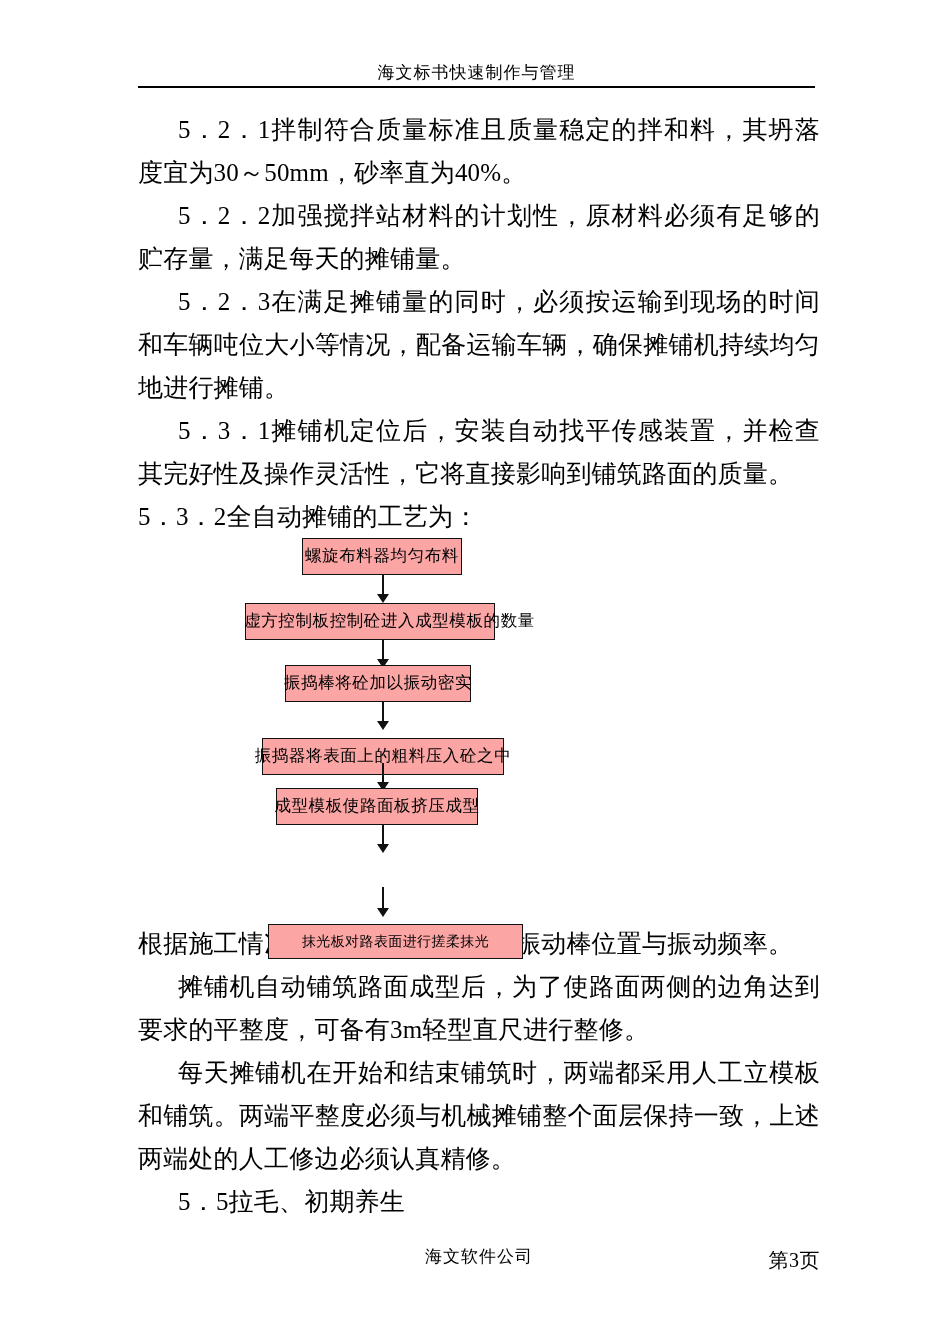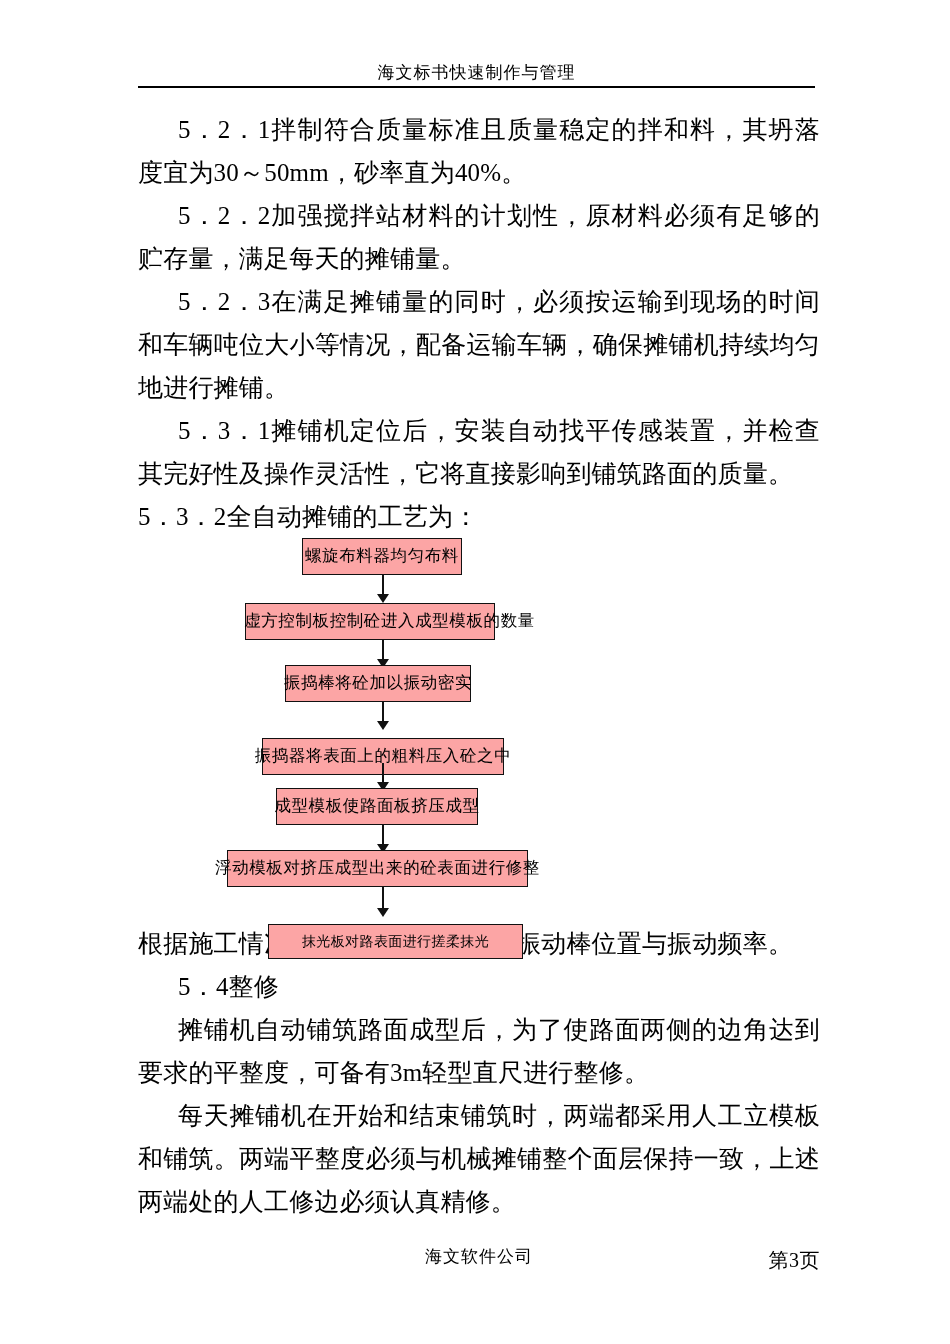--- a/index.html
+++ b/index.html
@@ -144,23 +144,23 @@
     <p class="para indent2">5．2．3在满足摊铺量的同时，必须按运输到现场的时间和车辆吨位大小等情况，配备运输车辆，确保摊铺机持续均匀地进行摊铺。</p>
     <p class="para indent2">5．3．1摊铺机定位后，安装自动找平传感装置，并检查其完好性及操作灵活性，它将直接影响到铺筑路面的质量。</p>
     <p class="para indent0">5．3．2全自动摊铺的工艺为：</p>
   </div>
 
   <div class="body-wrap" style="top:922px;">
     <p class="para indent0">根据施工情况，调整摊铺速度以及振动棒位置与振动频率。</p>
   </div>
 
   <div class="body-wrap" style="top:965px;">
-    <p class="para indent2">5．4整修</p>
     <p class="para indent2">摊铺机自动铺筑路面成型后，为了使路面两侧的边角达到要求的平整度，可备有3m轻型直尺进行整修。</p>
     <p class="para indent2">每天摊铺机在开始和结束铺筑时，两端都采用人工立模板和铺筑。两端平整度必须与机械摊铺整个面层保持一致，上述两端处的人工修边必须认真精修。</p>
+    <p class="para indent2">5．5拉毛、初期养生</p>
   </div>
 
   <div class="flow">
 
     <div class="fbox" style="left:302px; top:538px; width:160px; height:37px;">螺旋布料器均匀布料</div>
 
     <div class="arrow" style="left:382px; top:575px; height:28px;">
       <div class="shaft" style="height:19px;"></div>
       <div class="head" style="top:19px;"></div>
     </div>
@@ -186,21 +186,20 @@
       <div class="head" style="top:19px;"></div>
     </div>
 
     <div class="fbox" style="left:276px; top:788px; width:202px; height:37px;">成型模板使路面板挤压成型</div>
 
     <div class="arrow" style="left:382px; top:825px; height:28px;">
       <div class="shaft" style="height:19px;"></div>
       <div class="head" style="top:19px;"></div>
     </div>
 
-    <div class="fbox" style="left:227px; top:850px; width:301px; height:37px;">浮动模板对挤压成型出来的砼表面进行修整</div>
 
     <div class="arrow" style="left:382px; top:887px; height:30px;">
       <div class="shaft" style="height:21px;"></div>
       <div class="head" style="top:21px;"></div>
     </div>
 
     <div class="fbox small" style="left:268px; top:924px; width:255px; height:35px;">抹光板对路表面进行搓柔抹光</div>
 
   </div>
 

